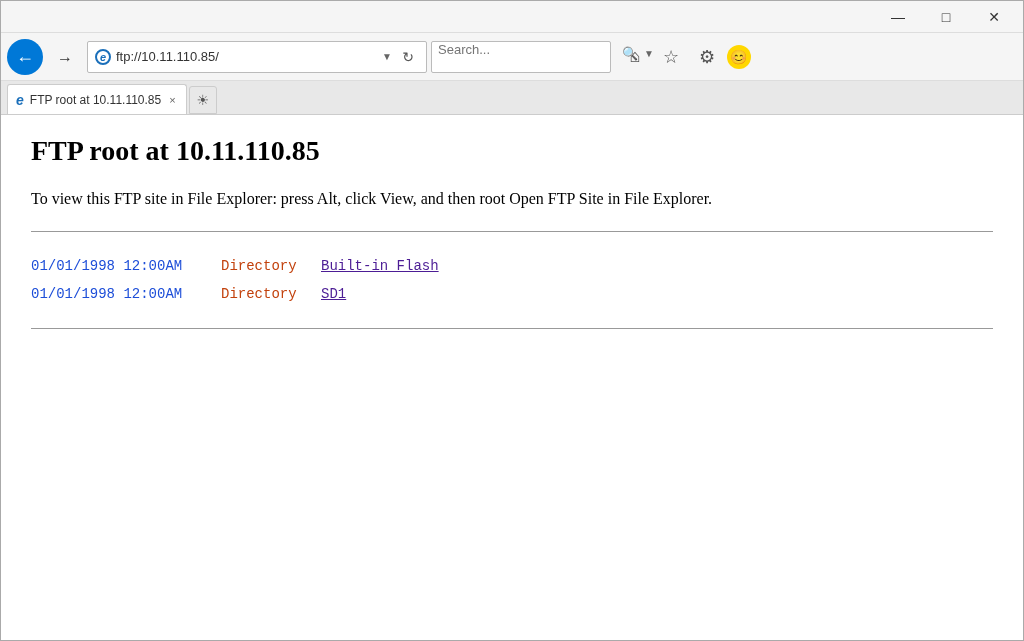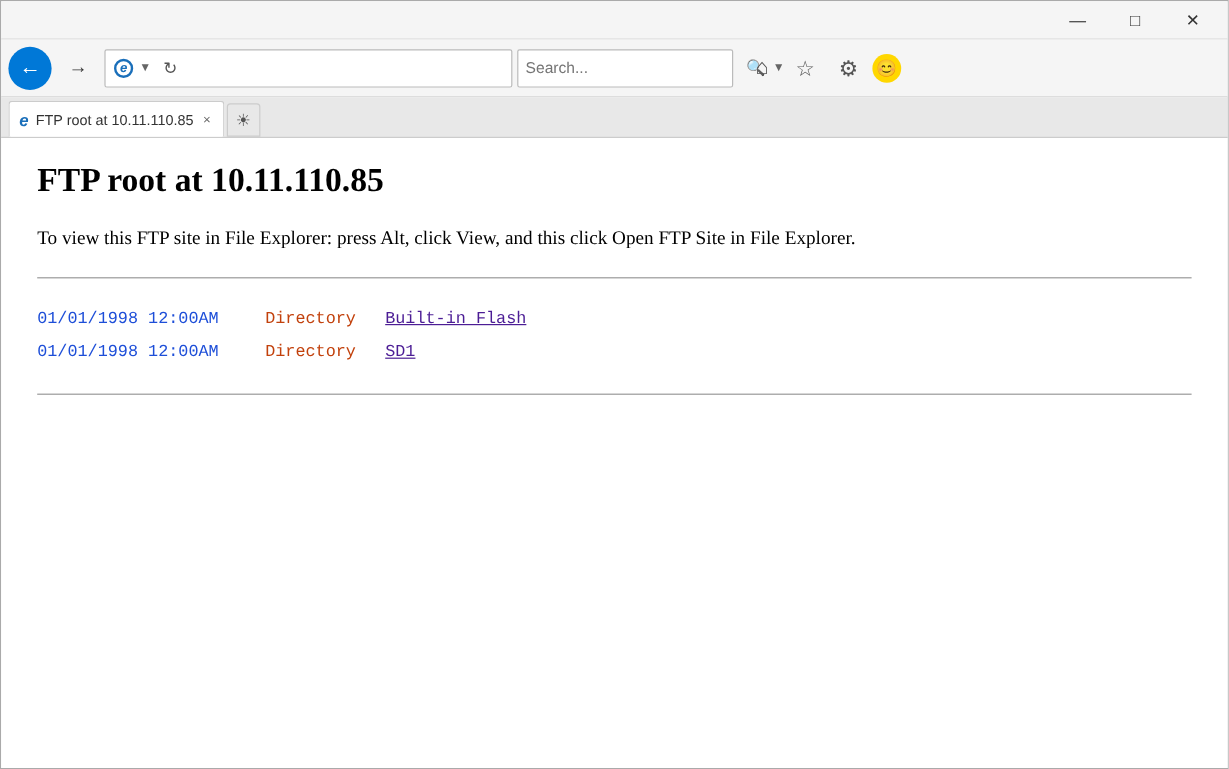--- a/index.html
+++ b/index.html
@@ -149,21 +149,21 @@
       color: #555;
       display: flex;
       align-items: center;
       justify-content: center;
     }
 
     
     .search-bar {
       height: 32px;
       display: flex;
-      align-items: center;
+      align-items: flex-start;
       border: 1px solid #bbb;
       background: #fff;
       border-radius: 2px;
       padding: 0 6px;
       gap: 4px;
       width: 180px;
     }
 
     .search-input {
       flex: 1;
@@ -359,20 +359,21 @@
   </div>
 
   <div class="nav-bar">
     <button class="nav-btn back">←</button>
     <button class="nav-btn">→</button>
 
     <div class="address-bar">
       <div class="ie-logo">
         <div class="ie-logo-circle">e</div>
       </div>
+      <span class="address-text">ftp://10.11.110.85/</span>
       <span class="address-dropdown">▼</span>
       <button class="refresh-btn">↻</button>
     </div>
 
     <div class="search-bar">
       <input class="search-input" type="text" placeholder="Search..." style="">
       <div style="display:flex;align-items:center;gap:2px;">
         <button class="search-icon-btn">
           <span>🔍</span>
         </button>
@@ -402,21 +403,21 @@
     </div>
     <div class="new-tab-btn">
       <span>☀</span>
     </div>
   </div>
 
   <div class="page-content">
     <h1 class="page-title">FTP root at 10.11.110.85</h1>
 
     <p class="page-description">
-      <span>To view this FTP site in File Explorer: press Alt, click </span><strong>View</strong><span>, and this click </span><strong>Open FTP Site in File Explorer</strong><span>.</span>
+      <span>To view this FTP site in File Explorer: press Alt, click </span><strong>View</strong><span>, and then root </span><strong>Open FTP Site in File Explorer</strong><span>.</span>
     </p>
 
     <hr class="divider">
 
     <div class="ftp-listing">
 
       <div class="ftp-row">
         <span class="ftp-date">01/01/1998  12:00AM</span>
         <span class="ftp-type">Directory</span>
         <a class="ftp-link">Built-in Flash</a>

